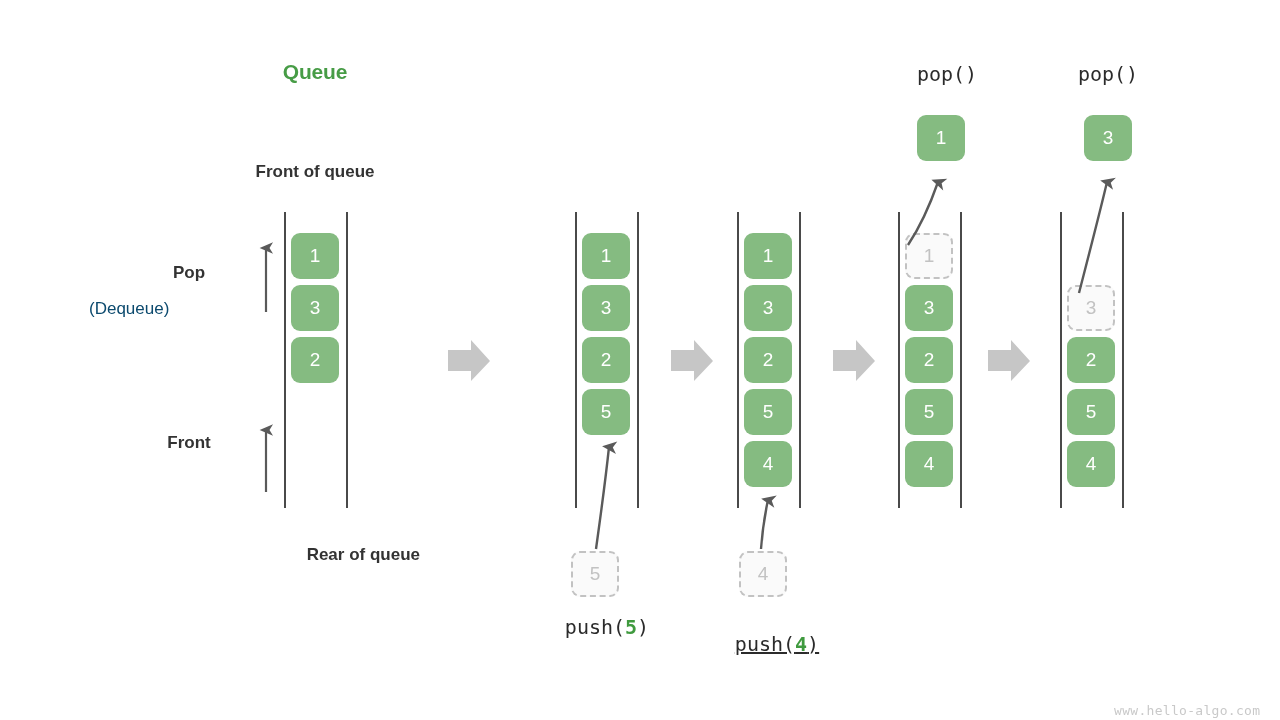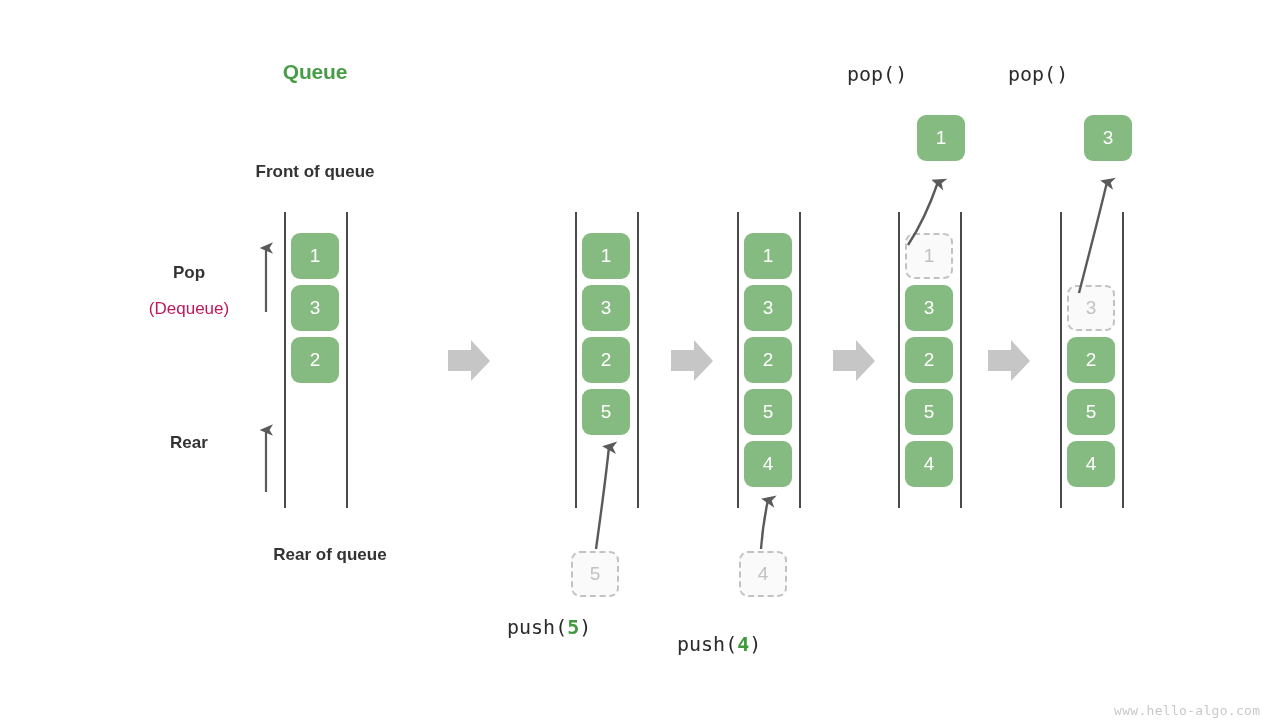--- a/index.html
+++ b/index.html
@@ -38,31 +38,30 @@
   .lbl-bold {
     font-weight: bold;
     font-size: 17px;
     color: #333333;
     text-align: center;
     white-space: nowrap;
   }
   .lbl-plain {
     font-weight: normal;
     font-size: 17px;
-    color: #be185d;
-    text-align: center;
+    color: #0c4a6e;
     white-space: nowrap;
   }
 
   
   .mono {
     font-family: "DejaVu Sans Mono", "Liberation Mono", monospace;
     font-size: 20px;
     color: #2b2b2b;
-    text-align: left;
+    text-align: center;
     white-space: nowrap;
   }
   .mono .argv { color: #3f9a3e; font-weight: bold; }
 
   
   .watermark {
     font-family: "DejaVu Sans Mono", "Liberation Mono", monospace;
     font-size: 13px;
     color: #c9c9c9;
     white-space: nowrap;
@@ -108,22 +107,22 @@
 </head>
 <body>
 
 <div id="stage">
 
   <div class="abs title" style="left:167px; top:60px; width:200px;">Queue</div>
 
   <div class="abs lbl-bold" style="left:167px; top:162px; width:200px;">Front of queue</div>
   <div class="abs lbl-bold" style="left:41px; top:263px; width:200px;">Pop</div>
   <div class="abs lbl-plain" style="left:41px; top:299px; width:200px;">(Dequeue)</div>
-  <div class="abs lbl-bold" style="left:41px; top:433px; width:200px;">Rear</div>
-  <div class="abs lbl-bold" style="left:182px; top:545px; width:200px;">Rear of queue</div>
+  <div class="abs lbl-bold" style="left:41px; top:433px; width:200px;">Front</div>
+  <div class="abs lbl-bold" style="left:172px; top:545px; width:200px;text-align:right;">Rear of queue</div>
 
   <div>
     <div class="rail" style="left:236px; top:212px; height:296px;"></div>
     <div class="rail" style="left:298px; top:212px; height:296px;"></div>
     <div class="cell" style="left:243px; top:233px;">1</div>
     <div class="cell" style="left:243px; top:285px;">3</div>
     <div class="cell" style="left:243px; top:337px;">2</div>
   </div>
 
   <div>
@@ -141,21 +140,21 @@
 
   <div>
     <div class="rail" style="left:689px; top:212px; height:296px;"></div>
     <div class="rail" style="left:751px; top:212px; height:296px;"></div>
     <div class="cell" style="left:696px; top:233px;">1</div>
     <div class="cell" style="left:696px; top:285px;">3</div>
     <div class="cell" style="left:696px; top:337px;">2</div>
     <div class="cell" style="left:696px; top:389px;">5</div>
     <div class="cell" style="left:696px; top:441px;">4</div>
     <div class="cell ghost" style="left:691px; top:551px;">4</div>
-    <div class="abs mono" style="left:629px; top:632px; width:200px;">
+    <div class="abs mono" style="left:629px; top:632px; width:200px;text-decoration:underline;">
       <span>push(</span><span class="argv">4</span><span>)</span>
     </div>
   </div>
 
   <div>
     <div class="abs mono" style="left:799px; top:62px; width:200px;">pop()</div>
     <div class="cell" style="left:869px; top:115px;">1</div>
     <div class="rail" style="left:850px; top:212px; height:296px;"></div>
     <div class="rail" style="left:912px; top:212px; height:296px;"></div>
     <div class="cell ghost" style="left:857px; top:233px;">1</div>

